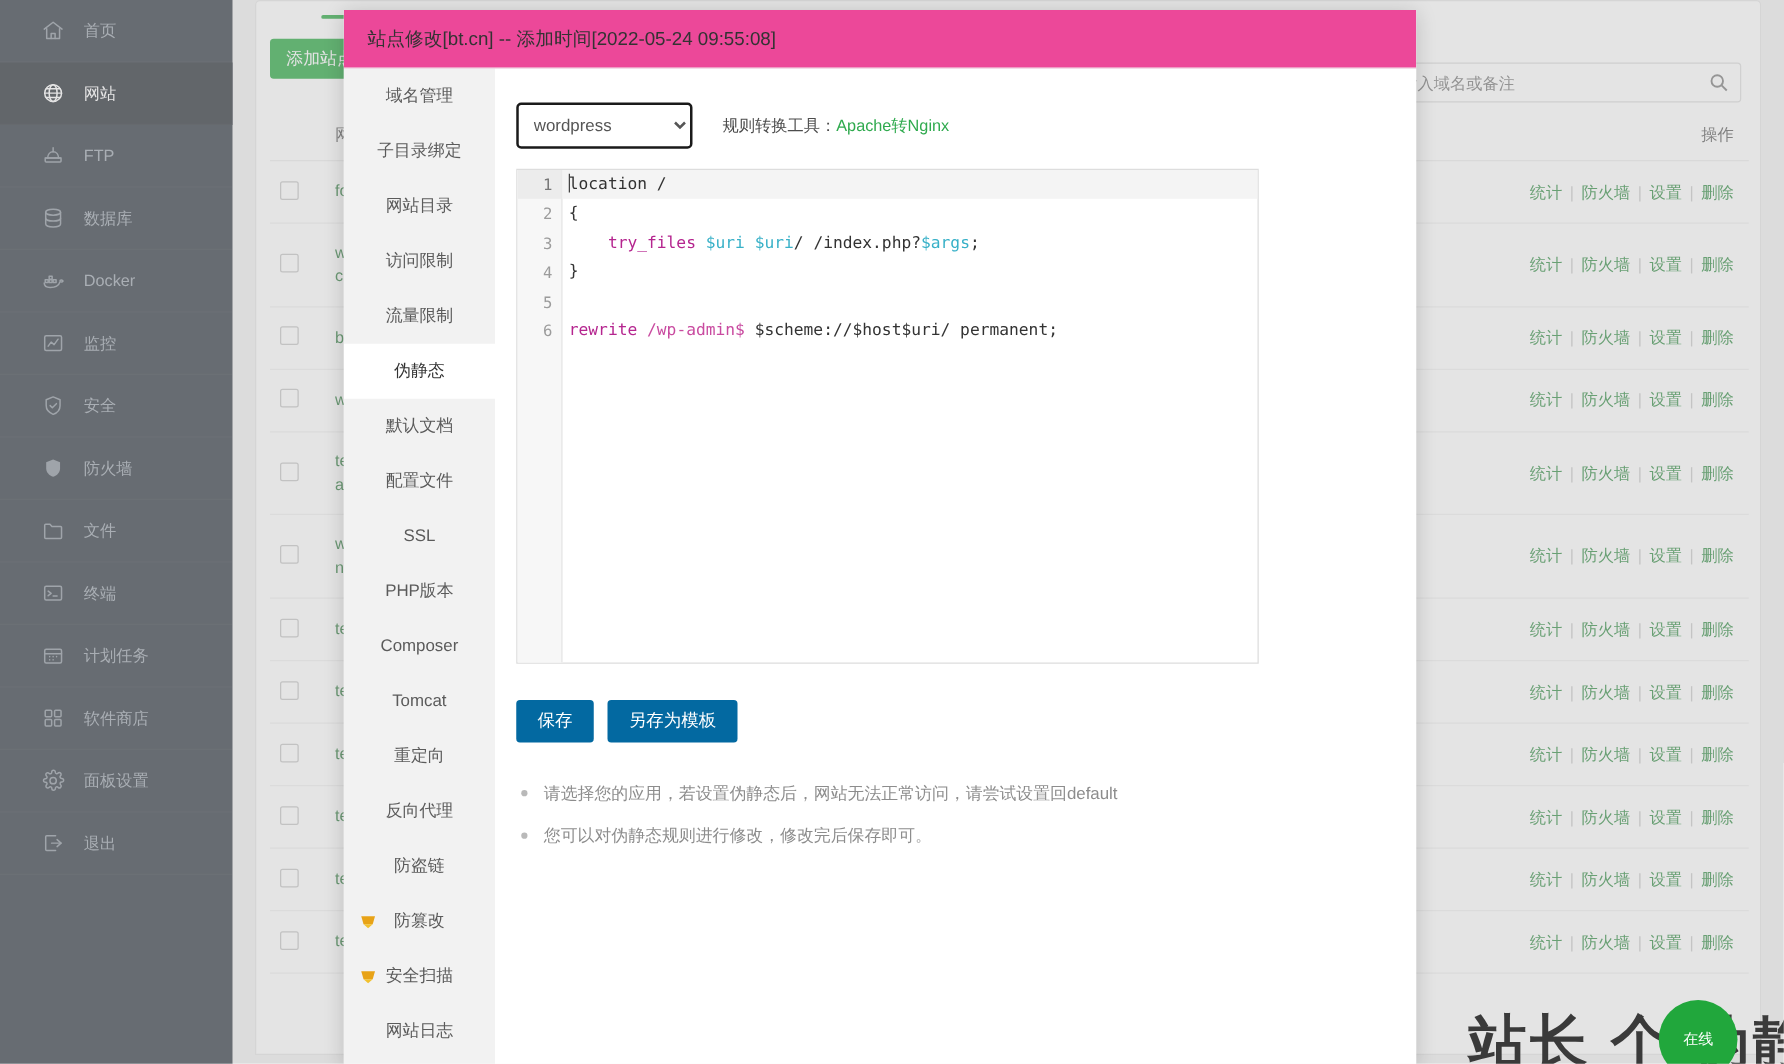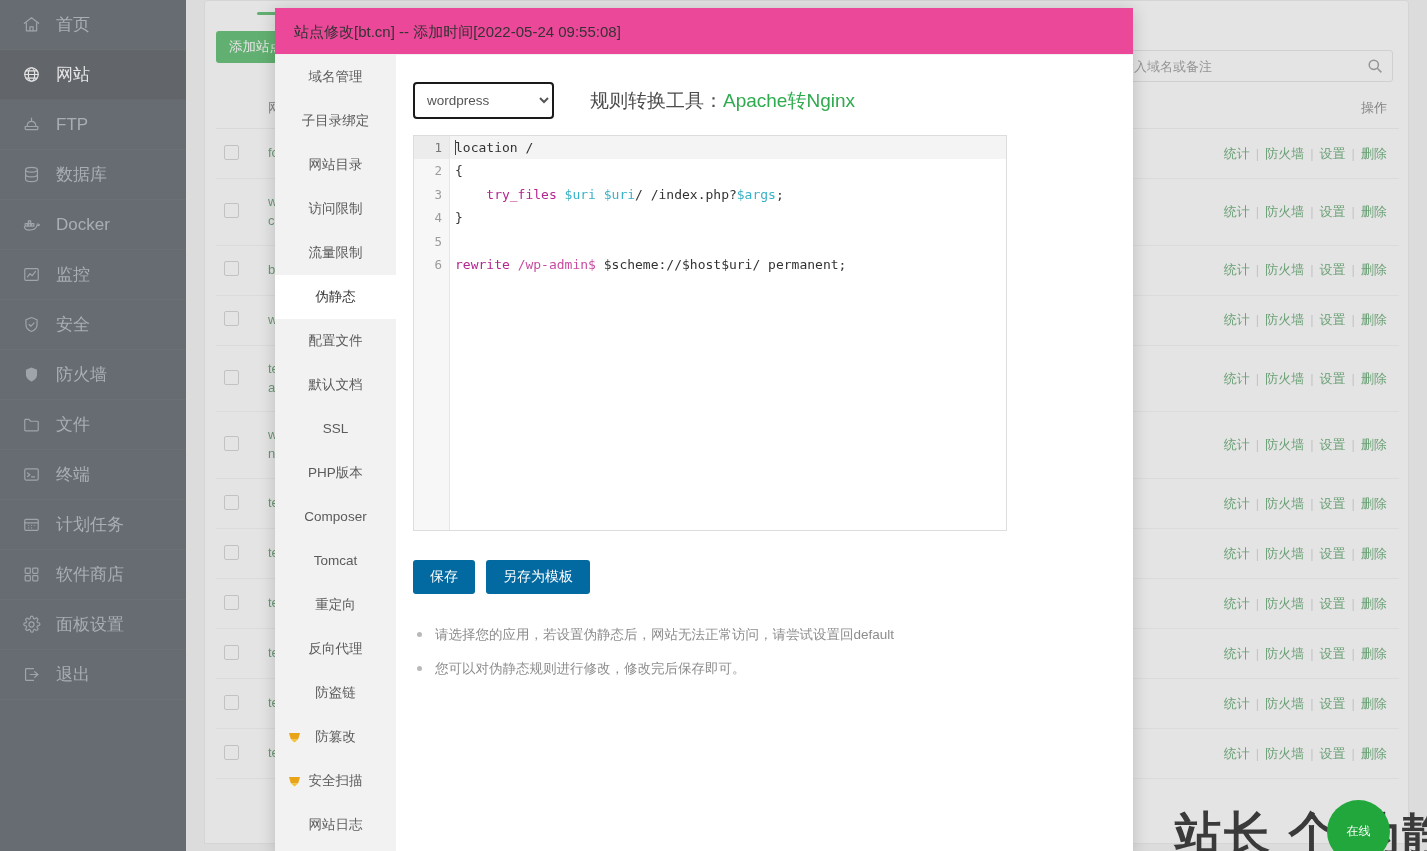--- a/index.html
+++ b/index.html
@@ -15,23 +15,23 @@
   
   .leftnav {
     position: absolute; left: 0; top: 0;
     width: 186px; height: 851px;
     background: #29313b;
     z-index: 2;
   }
   .nav-item {
     display: flex; align-items: center;
     height: 50px;
-    padding-left: 20px;
+    padding-left: 31px;
     color: #9aa3ad;
-    font-size: 17px;
+    font-size: 13px;
     cursor: pointer;
     border-bottom: 1px solid rgba(255,255,255,0.035);
   }
   .nav-item.active { background: #20262e; color: #ffffff; }
   .nav-item .nav-ico {
     width: 22px; height: 22px;
     margin-right: 14px;
     display: inline-flex; align-items: center; justify-content: center;
     flex: 0 0 22px;
     opacity: .85;
@@ -186,21 +186,21 @@
     width: 141px; height: 37px;
     font-size: 13.5px;
     font-family: inherit;
     color: #555;
     padding: 0 8px;
     border: 2px solid #1a1a1a;
     border-radius: 4px;
     background: #fff;
     outline: none;
   }
-  .conv-label { margin-left: 12px; font-size: 19px; color: #4c4c4c; }
+  .conv-label { font-size: 13px; color: #4c4c4c; }
   .conv-link { color: #2faa4e; cursor: pointer; }
 
   
   .editor {
     position: absolute; left: 17px; top: 80px;
     width: 594px; height: 396px;
     background: #ffffff;
     border: 1px solid #ddd;
     font-family: "DejaVu Sans Mono", "Liberation Mono", monospace;
     font-size: 13px;
@@ -539,22 +539,22 @@
     <div class="modal-title">站点修改[bt.cn] -- 添加时间[2022-05-24 09:55:08]</div>
 
     <div class="modal-body">
       <div class="mside" id="mside">
           <div class="mside-item"><span>域名管理</span></div>
           <div class="mside-item"><span>子目录绑定</span></div>
           <div class="mside-item"><span>网站目录</span></div>
           <div class="mside-item"><span>访问限制</span></div>
           <div class="mside-item"><span>流量限制</span></div>
           <div class="mside-item active"><span>伪静态</span></div>
+          <div class="mside-item"><span>默认文档</span></div>
           <div class="mside-item"><span>配置文件</span></div>
-          <div class="mside-item"><span>默认文档</span></div>
           <div class="mside-item"><span>SSL</span></div>
           <div class="mside-item"><span>PHP版本</span></div>
           <div class="mside-item"><span>Composer</span></div>
           <div class="mside-item"><span>Tomcat</span></div>
           <div class="mside-item"><span>重定向</span></div>
           <div class="mside-item"><span>反向代理</span></div>
           <div class="mside-item"><span>防盗链</span></div>
           <div class="mside-item"><span class="crown">
               <svg width="13" height="11" viewBox="0 0 14 12">
                 <path d="M1 1h12l-2 7H3z" fill="#e8a317"></path>

